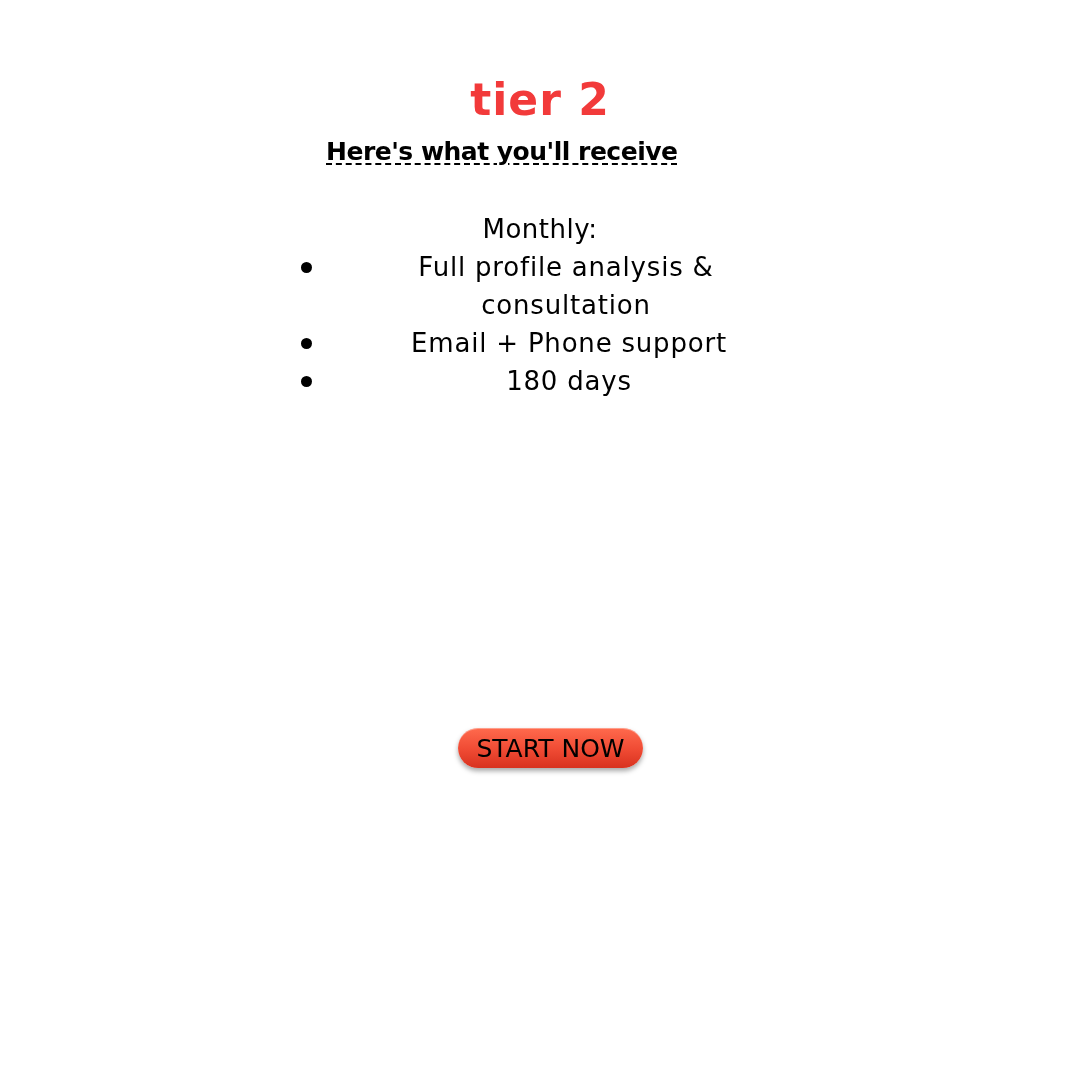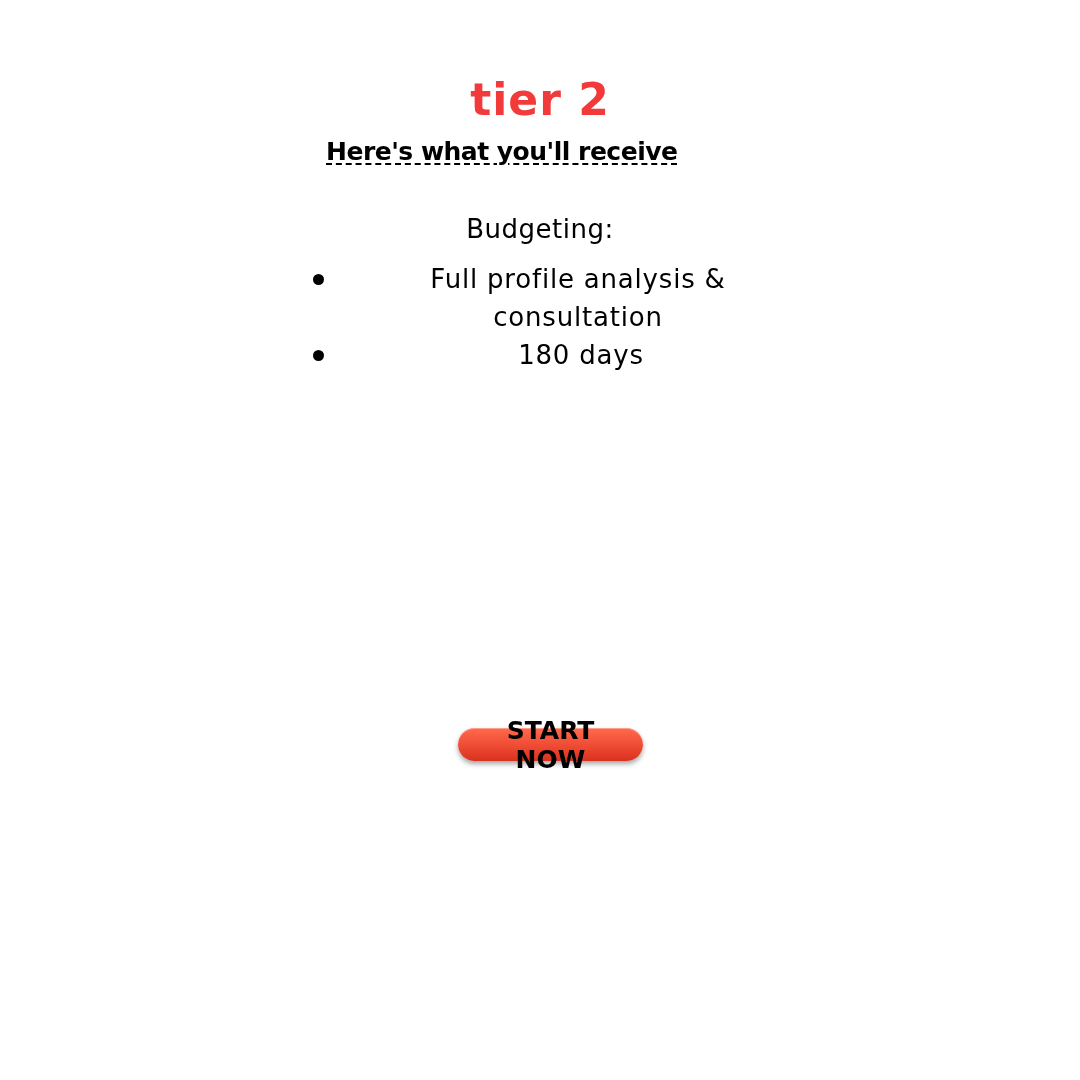--- a/index.html
+++ b/index.html
@@ -49,21 +49,21 @@
       text-align: center;
       font-size: 26px;
       line-height: 38px;
       letter-spacing: 0.5px;
     }
     .feature-list {
       position: absolute;
       top: 248px;
       left: 290px;
       width: 520px;
-      margin: 12px;
+      margin: 0;
       padding: 0;
       list-style: none;
     }
     .feature-item {
       position: relative;
       display: flex;
       align-items: flex-start;
     }
     .bullet {
       width: 32px;
@@ -86,54 +86,60 @@
       line-height: 38px;
       letter-spacing: 0.8px;
       padding-left: 16px;
       padding-right: 10px;
     }
     .cta {
       position: absolute;
       top: 728px;
       left: 458px;
       width: 185px;
-      height: 33px;
+      height: 40px;
       border-radius: 24px;
       border: none;
       background: linear-gradient(180deg, #ff6a4d 0%, #ef4a33 55%, #d8321f 100%);
       box-shadow: 0 3px 5px rgba(0,0,0,0.35), inset 0 1px 0 rgba(255,255,255,0.35);
       font-family: "DejaVu Sans", sans-serif;
-      font-weight: bold;
+      font-weight: normal;
       font-size: 25px;
       letter-spacing: 0px;
       color: #000;
       display: flex;
       align-items: center;
       justify-content: center;
       padding: 12px;
       cursor: pointer;
     }
   </style>
 </head>
 <body>
 
 <div class="title" style="color:#f23a3a;">tier 2</div>
 
 <div class="subtitle">Here's what you'll receive</div>
 
-<div class="features-label">Budgeting:</div>
+<div class="features-label">Monthly:</div>
 
 <ul class="feature-list">
   <li class="feature-item">
     <span class="bullet">
         <span class="bullet-dot"></span>
       </span>
     <span class="feature-text" style="padding-left:60px;padding-right:60px;">Full profile analysis &amp; consultation</span>
   </li>
   <li class="feature-item">
     <span class="bullet">
         <span class="bullet-dot"></span>
       </span>
+    <span class="feature-text">Email + Phone support</span>
+  </li>
+  <li class="feature-item">
+    <span class="bullet">
+        <span class="bullet-dot"></span>
+      </span>
     <span class="feature-text">180 days</span>
   </li>
 </ul>
 
 <button class="cta">START NOW</button>
 
 </body></html>

